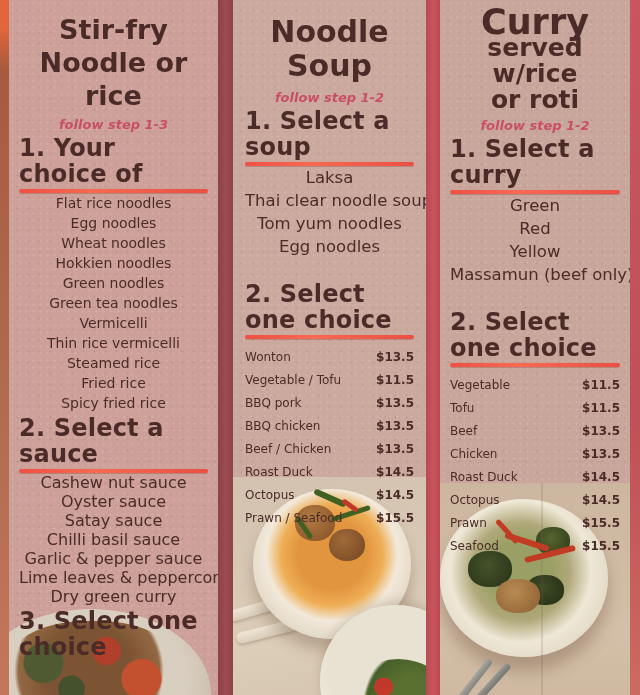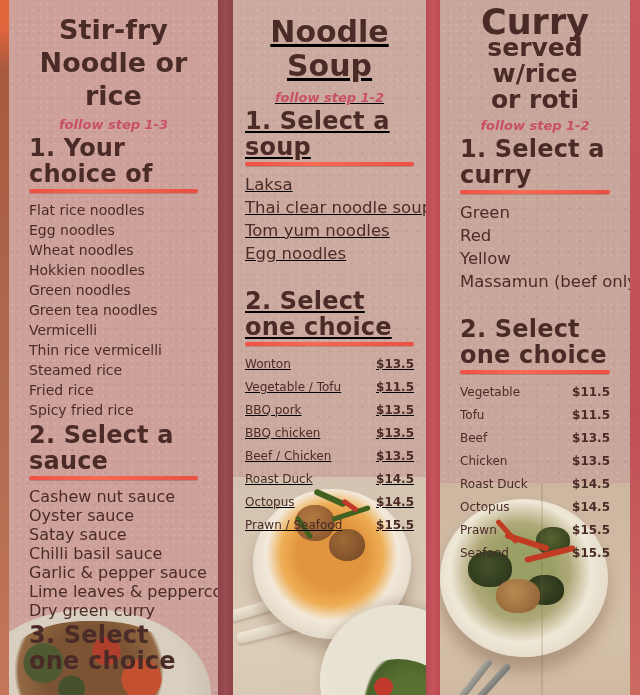--- a/index.html
+++ b/index.html
@@ -14,34 +14,34 @@
 
   
   .panel{position:relative;height:100%;overflow:hidden;
     background-image:
       radial-gradient(rgba(255,244,235,.10) 1px, transparent 1.1px),
       radial-gradient(rgba(96,40,34,.08) 1px, transparent 1.2px);
     background-size:7px 7px, 11px 11px;background-position:0 0,3px 5px;}
   #panel-1{width:209px;background-color:#cda19a;}
   #panel-2{width:193px;background-color:#cba99e;}
   #panel-3{width:190px;background-color:#c9a69b;}
-  .content{position:relative;z-index:2;padding:0 20px;}
-  #panel-2 .content{padding:0 12px;text-decoration:underline;}
+  .content{position:relative;z-index:2;padding:0 10px;}
+  #panel-2 .content{padding:0 12px;}
   .title{font-weight:bold;text-align:center;color:#4b2b27;}
   #panel-1 .title{font-size:27px;line-height:33px;margin-top:13px;}
   #panel-2 .titlebox{height:72px;margin-top:13px;display:flex;align-items:center;justify-content:center;}
   #panel-2 .title{font-size:30px;line-height:34px;margin-top:0;}
   #panel-3 .title{font-size:25px;line-height:26px;margin-top:9px;}
   #panel-3 .title .t0{font-size:35px;}
 
   .follow{font-size:13px;font-weight:bold;font-style:italic;color:#c84f66;text-align:center;margin-top:5px;line-height:16px;}
   .sec-head{font-size:24px;font-weight:bold;color:#4b2b27;line-height:26px;margin-top:2px;letter-spacing:.2px;}
   .rule{height:4px;border-radius:2px;background:linear-gradient(90deg,#ef5044,#f66a52 40%,#ea4f43);margin-top:2px;box-shadow:0 1px 0 rgba(120,30,20,.25);}
 
-  .list{margin-top:7px;}
+  .list{text-align:center;}
   .item{font-size:14px;color:#4b2b27;white-space:nowrap;}
   #panel-1 .list-a .item{line-height:20px;}
   #panel-1 .list-b .item{line-height:19px;font-size:16px;}
   #panel-2 .item,#panel-3 .item{line-height:23px;font-size:16.5px;}
 
   .rows{margin-top:7px;}
   .row{display:flex;justify-content:space-between;align-items:baseline;color:#4b2b27;}
   #panel-2 .row,#panel-3 .row{line-height:23px;font-size:12px;}
   .pr{font-weight:bold;white-space:nowrap;}
   .nm{white-space:nowrap;}

